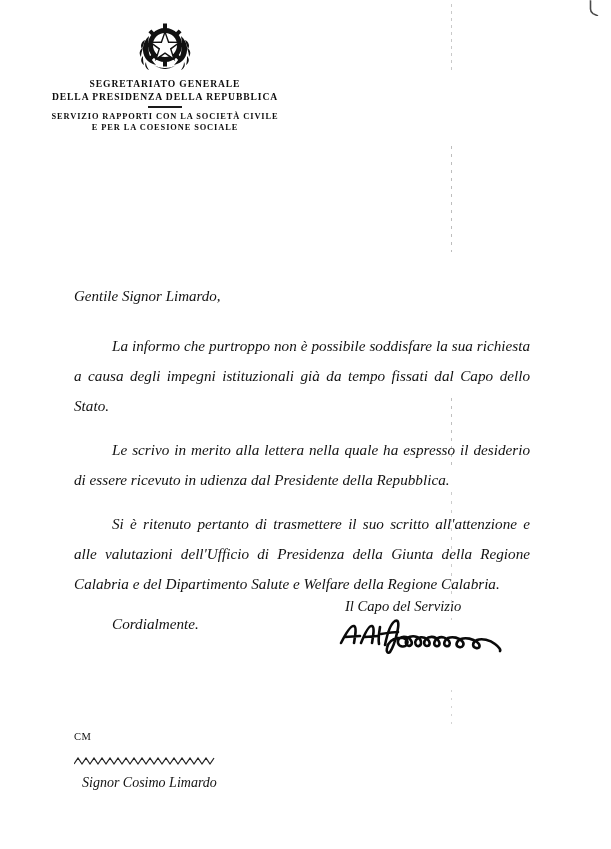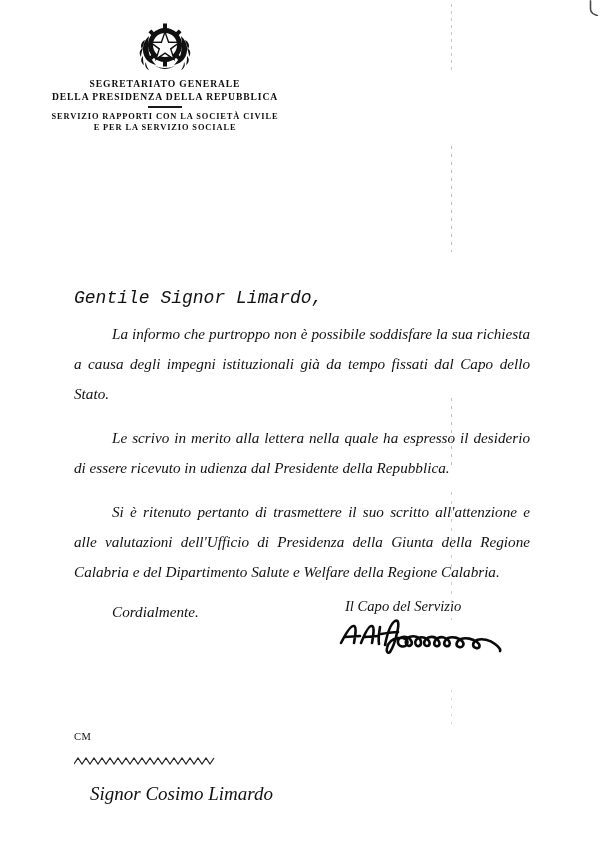--- a/index.html
+++ b/index.html
@@ -69,24 +69,23 @@
 
   
   #body-block {
     position: absolute;
     left: 74px;
     top: 288px;
     width: 456px;
   }
   .salutation {
     font-style: italic;
-    font-size: 18px;
+    font-size: 15px;
     line-height: 1.15;
-    margin: 0 0 10px 0;
-    font-family: Liberation Mono, monospace;
+    margin: 0 0 26px 0;
   }
   .para {
     font-style: italic;
     font-size: 15.2px;
     line-height: 30px;
     text-align: justify;
     text-justify: inter-word;
     text-indent: 38px;
     margin: 0 0 14px 0;
   }
@@ -131,23 +130,23 @@
     color: #111111;
     line-height: 1;
     margin: 0;
   }
   #zigzag {
     display: block;
     margin: 14px 0 2px 0;
   }
   .recipient-line {
     font-style: italic;
-    font-size: 19px;
+    font-size: 14px;
     line-height: 1.28;
-    margin: 16px;
+    margin: 8px;
     white-space: nowrap;
   }
 </style>
 </head>
 <body>
 
 <div id="page">
 
   <svg id="corner-artifact" viewBox="0 0 14 16" width="14" height="16" aria-hidden="true">
     <path d="M1.5 0 L1.5 9 Q1.5 12 4 13.6 L9 16" fill="none" stroke="#4a4a4a" stroke-width="1.6"></path>
@@ -196,21 +195,21 @@
 
         <path d="M28 10 L32.1 21.6 L44.4 21.8 L34.6 29.2 L38.2 41 L28 33.9 L17.8 41 L21.4 29.2 L11.6 21.8 L23.9 21.6 Z" fill="#111111"></path>
         <path d="M28 14 L31.1 22.9 L40.5 23.0 L32.9 28.6 L35.7 37.6 L28 32.2 L20.3 37.6 L23.1 28.6 L15.5 23.0 L24.9 22.9 Z" fill="#ffffff"></path>
       </g>
     </svg>
 
     <div class="lh-line lh-1">SEGRETARIATO GENERALE</div>
     <div class="lh-line lh-2">DELLA PRESIDENZA DELLA REPUBBLICA</div>
     <div id="lh-rule"></div>
     <div class="lh-line lh-3">SERVIZIO RAPPORTI CON LA SOCIETÀ CIVILE</div>
-    <div class="lh-line lh-4">E PER LA SERVIZIO SOCIALE</div>
+    <div class="lh-line lh-4">E PER LA COESIONE SOCIALE</div>
   </div>
 
   <div id="body-block">
     <p class="salutation">Gentile Signor Limardo,</p>
     <p class="para">La informo che purtroppo non è possibile soddisfare la sua richiesta a causa degli impegni istituzionali già da tempo fissati dal Capo dello Stato.</p>
     <p class="para">Le scrivo in merito alla lettera nella quale ha espresso il desiderio di essere ricevuto in udienza dal Presidente della Repubblica.</p>
     <p class="para">Si è ritenuto pertanto di trasmettere il suo scritto all'attenzione e alle valutazioni dell'Ufficio di Presidenza della Giunta della Regione Calabria e del Dipartimento Salute e Welfare della Regione Calabria.</p>
     <p class="closing">Cordialmente.</p>
   </div>
 

